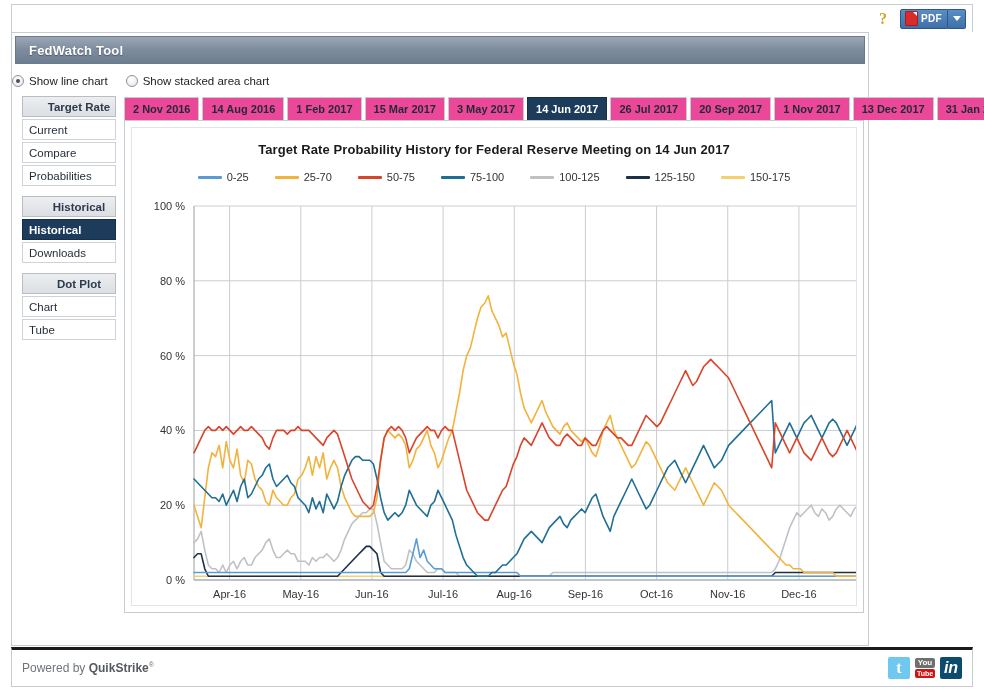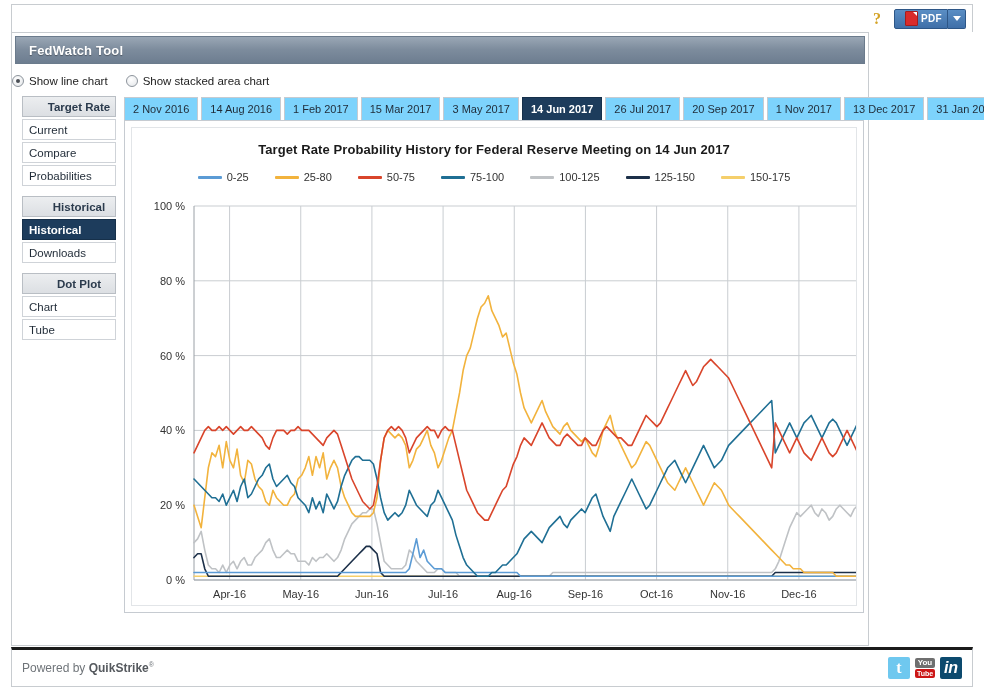--- a/index.html
+++ b/index.html
@@ -32,21 +32,21 @@
     font-size: 16px; font-weight: bold; color: #d4a326;
     text-shadow: 0 1px 0 #fff;
     font-family: "Liberation Serif", serif;
   }
   .pdf-btn-group { display: flex; align-items: stretch; height: 20px; }
   .pdf-btn {
     display: flex; align-items: center; gap: 3px;
     background: linear-gradient(#5a8ec4, #3f6fa8);
     border: 1px solid #2d5687;
     border-radius: 2px 0 0 2px;
-    padding: 0 5px 0 10px;
+    padding: 0 5px 0 4px;
     color: #fff; font-size: 10px; font-weight: bold;
     letter-spacing: .3px;
   }
   .pdf-glyph {
     width: 13px; height: 15px; background: #d92b2b;
     border: 1px solid #a51d1d; border-radius: 1px;
     position: relative;
   }
   .pdf-glyph::after {
     content: ""; position: absolute; right: 0; top: 0;
@@ -130,24 +130,24 @@
 
   
   .tabs {
     display: flex; align-items: flex-end; gap: 3px;
     height: 24px; position: relative; z-index: 2;
   }
   .tab {
     height: 23px; padding: 0 8px;
     display: flex; align-items: center;
     font-size: 11px; color: #1f2a36;
-    background: #7dd3fc;
+    background: #ec4899;
     border: 1px solid #c6cbd1;
     border-bottom: none;
-    cursor: pointer; white-space: nowrap;
+    cursor: pointer; white-space: nowrap; font-weight: bold;
   }
   .tab.active {
     background: #1d3c5c; border-color: #16304a;
     color: #ffffff; font-weight: bold;
   }
 
   
   .chart-card {
     border: 1px solid #c6cbd1;
     background: #ffffff;
@@ -278,21 +278,21 @@
         <div class="chart-card">
           <div class="chart-inner">
             <div class="chart-title">Target Rate Probability History for Federal Reserve Meeting on 14 Jun 2017</div>
             <div class="legend" id="legend">
                 <div class="lg-item">
                   <span class="lg-swatch" style="background: rgb(91, 155, 213);"></span>
                   <span>0-25</span>
                 </div>
                 <div class="lg-item">
                   <span class="lg-swatch" style="background: rgb(242, 179, 61);"></span>
-                  <span>25-80</span>
+                  <span>25-70</span>
                 </div>
                 <div class="lg-item">
                   <span class="lg-swatch" style="background: rgb(217, 69, 43);"></span>
                   <span>50-75</span>
                 </div>
                 <div class="lg-item">
                   <span class="lg-swatch" style="background: rgb(31, 111, 148);"></span>
                   <span>75-100</span>
                 </div>
                 <div class="lg-item">

